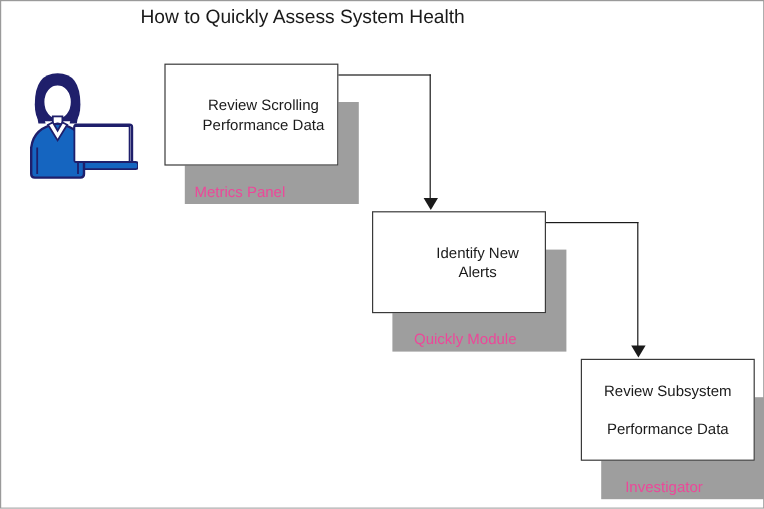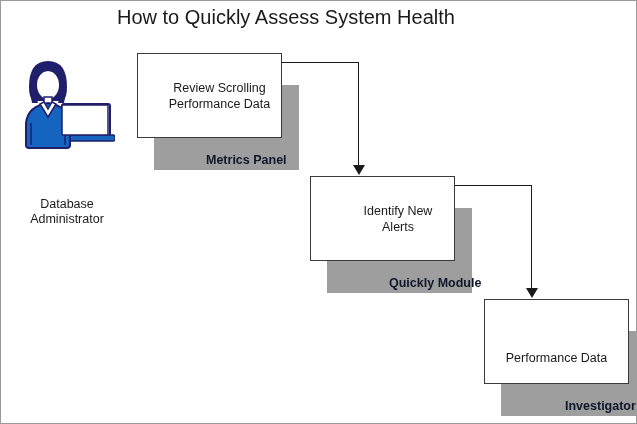--- a/index.html
+++ b/index.html
@@ -18,21 +18,21 @@
     width: 637px;
     height: 424px;
     border: 1px solid #9a9a9a;
     box-sizing: border-box;
     background: #ffffff;
   }
   .title {
     position: absolute;
     left: 116px;
     top: 5px;
-    font-size: 20px;
+    font-size: 16px;
     color: #1a1a1a;
     white-space: nowrap;
   }
 
   
   .actor {
     position: absolute;
     left: 6px;
     top: 48px;
     width: 108px;
@@ -65,28 +65,27 @@
     align-items: center;
     justify-content: center;
     text-align: center;
     font-size: 12.5px;
     color: #1a1a1a;
     line-height: 16px;
     padding: 4px 8px;
   }
   .node .footer {
     position: absolute;
-    color: #0f172a;
+    color: #ec4899;
     font-size: 12.5px;
-    font-weight: bold;
+    font-weight: normal;
     display: flex;
     align-items: center;
     padding-left: 8px;
     background: transparent;
-    margin-left: 44px;
   }
 
   
   .line {
     position: absolute;
     background: #1a1a1a;
   }
   .line.h { height: 1px; }
   .line.v { width: 1px; }
   .arrowhead {
@@ -124,24 +123,20 @@
 
       <path d="M41 54 q-20 3 -22 20 l0 22 q0 3 3 3 l38 0 q3 0 3 -3 l0 -22 q-2 -17 -22 -20 z" fill="#1565c0" stroke="#1f1f6b" stroke-width="2"></path>
 
       <path d="M33 55 l8 13 l8 -13 l-4 -2 l-4 7 l-4 -7 z" fill="#ffffff" stroke="#1f1f6b" stroke-width="1.5"></path>
 
       <path d="M24 74 l0 22" stroke="#1f1f6b" stroke-width="1.5" fill="none"></path>
       <path d="M58 74 l0 22" stroke="#1f1f6b" stroke-width="1.5" fill="none"></path>
 
       <rect x="55" y="56" width="46" height="30" rx="1" fill="#ffffff" stroke="#1f1f6b" stroke-width="1.5"></rect>
     </svg>
-    <div class="actor-label">
-      <span>Database</span><br>
-      <span>Administrator</span>
-    </div>
   </div>
 
   <div class="node">
     <div class="shadow" style="left:153px; top:84px; width:145px; height:85px;"></div>
     <div class="card" style="left:136px; top:52px; width:145px; height:85px;padding-left:28px;">
       <div>
         <span>Review Scrolling</span><br>
         <span>Performance Data</span>
       </div>
     </div>
@@ -155,21 +150,21 @@
         <span>Identify New Alerts</span>
       </div>
     </div>
     <div class="footer" style="left:336px; top:271px; width:128px; height:21px;">Quickly Module</div>
   </div>
 
   <div class="node">
     <div class="shadow" style="left:500px; top:330px; width:137px; height:85px;"></div>
     <div class="card" style="left:483px; top:298px; width:145px; height:85px;">
       <div>
-        <br>
+        <span>Review Subsystem</span><br>
         <br>
         <span>Performance Data</span>
       </div>
     </div>
     <div class="footer" style="left:512px; top:394px; width:120px; height:21px;">Investigator</div>
   </div>
 
   <div class="line h" style="left:281px; top:61px; width:77px;"></div>
   <div class="line v" style="left:357px; top:61px; height:104px;"></div>
   <div class="arrowhead" style="left:352px; top:164px;"></div>

